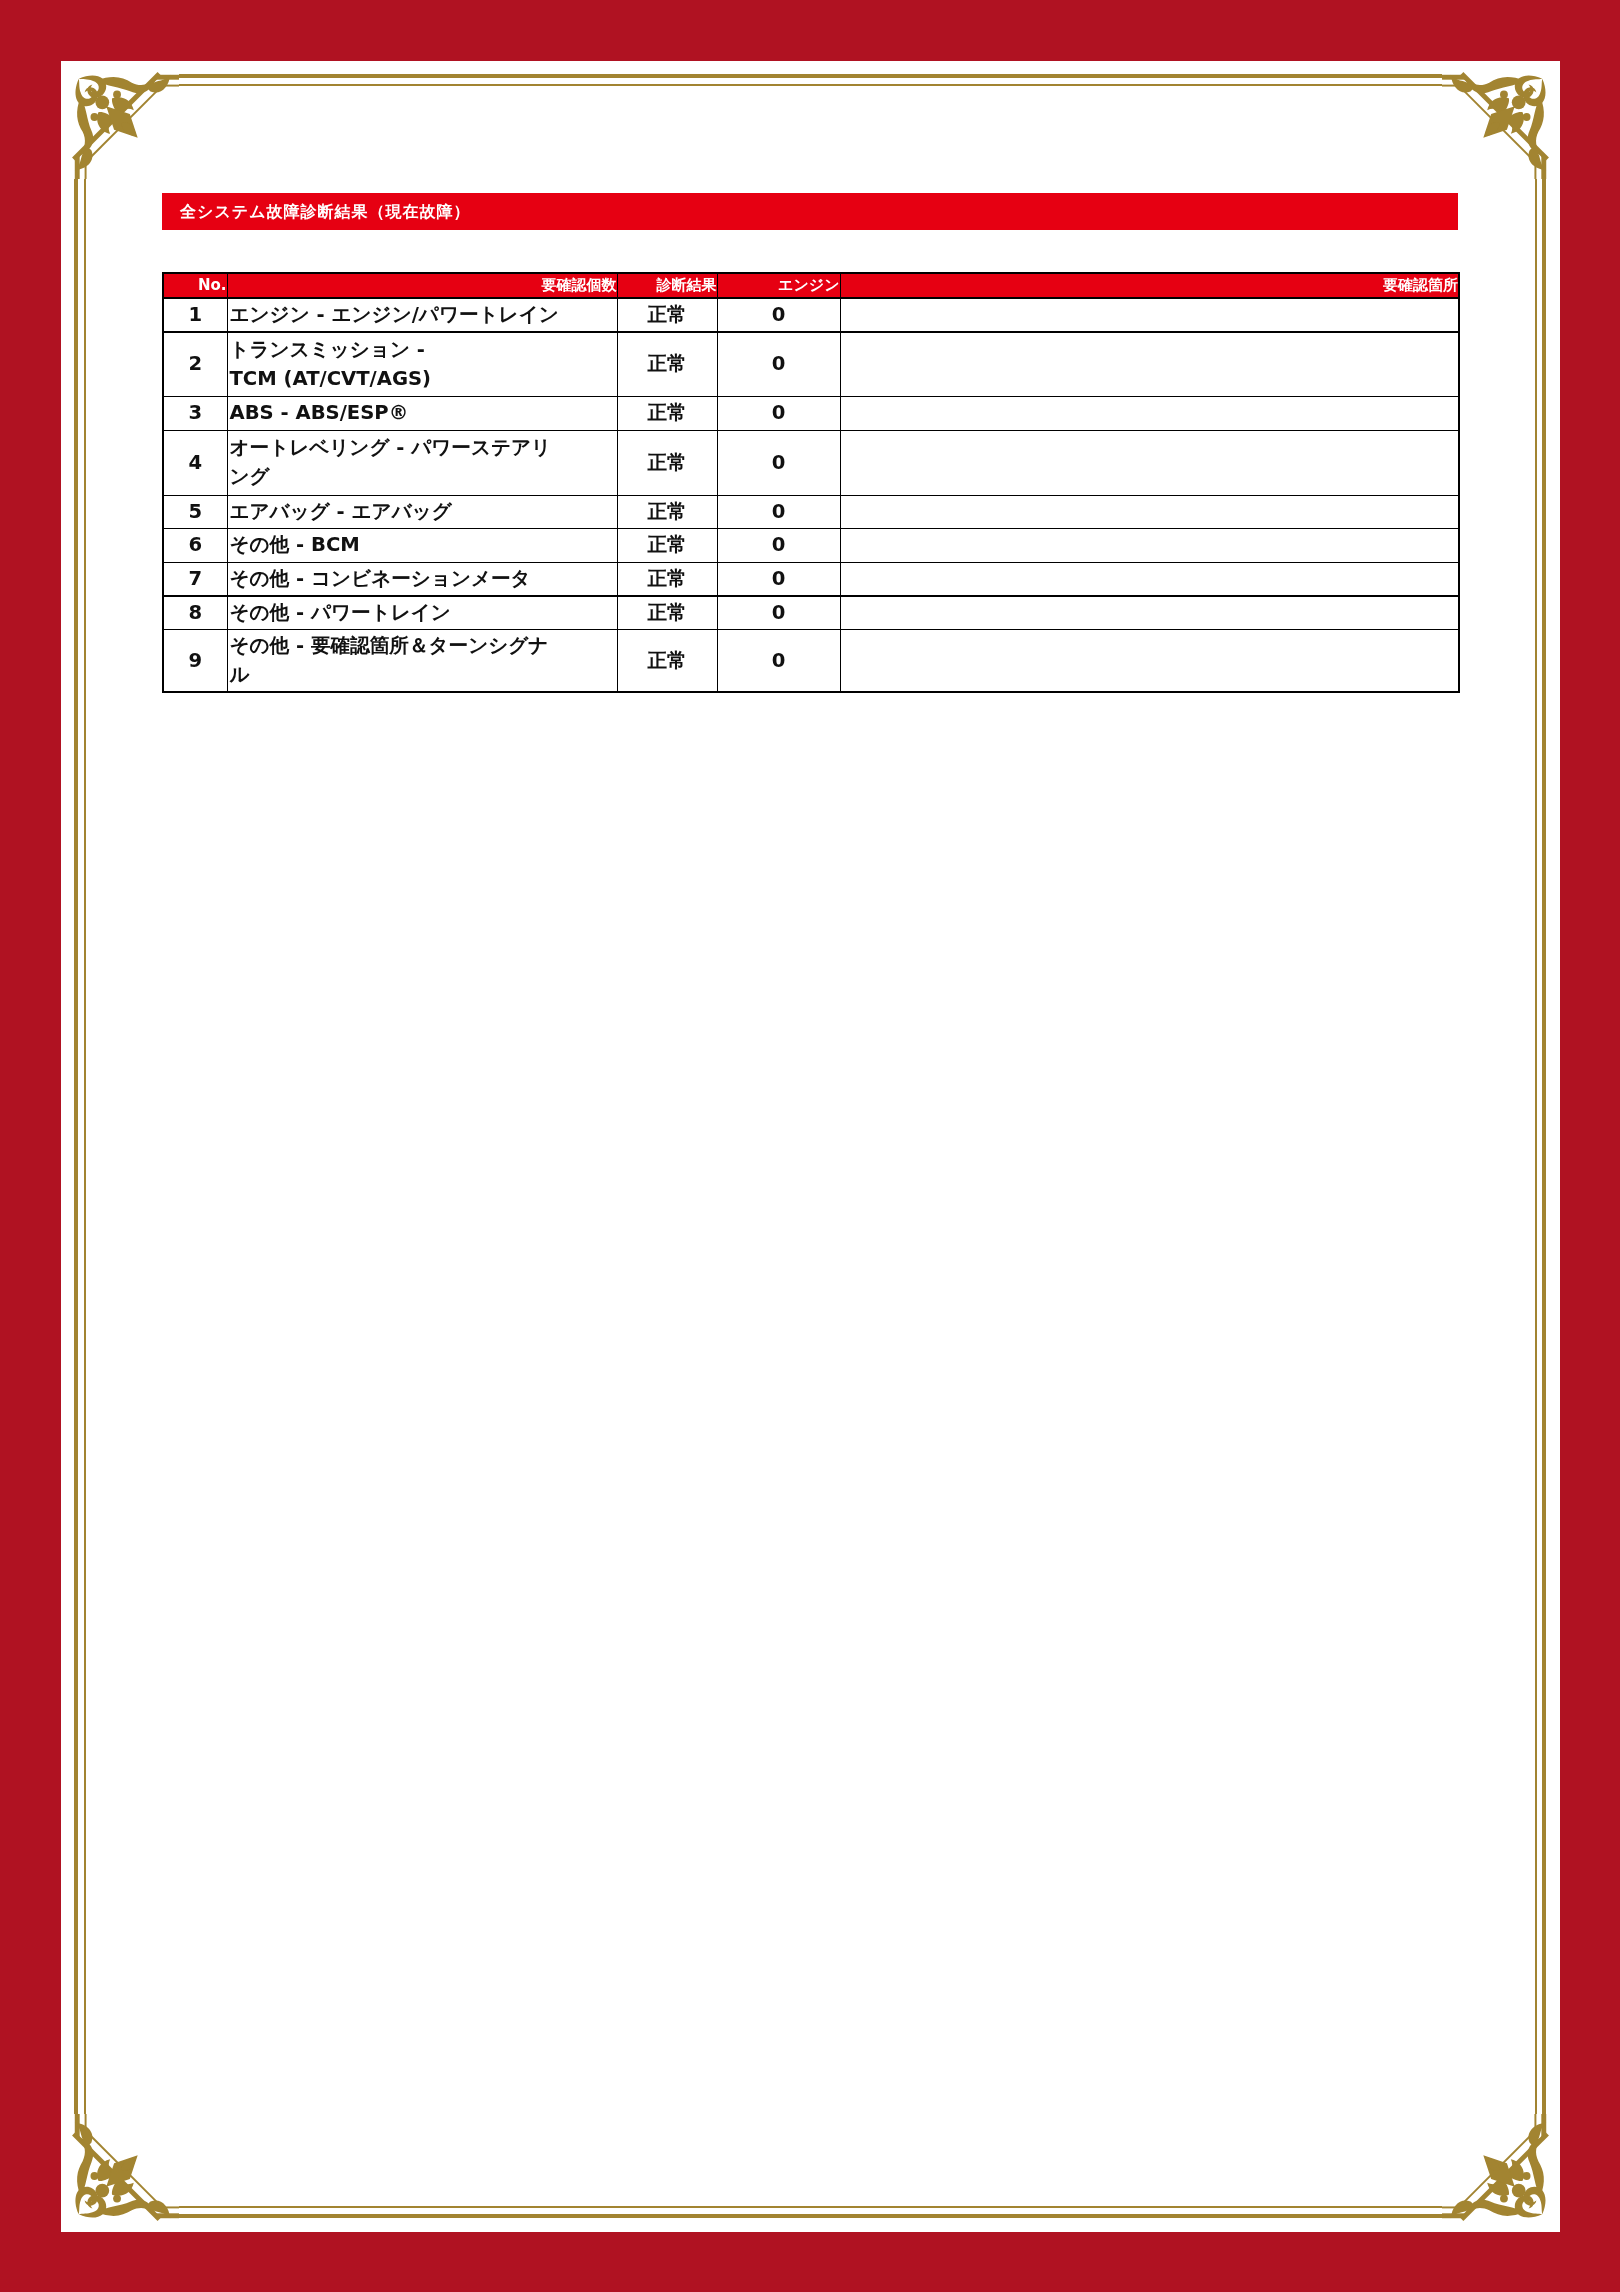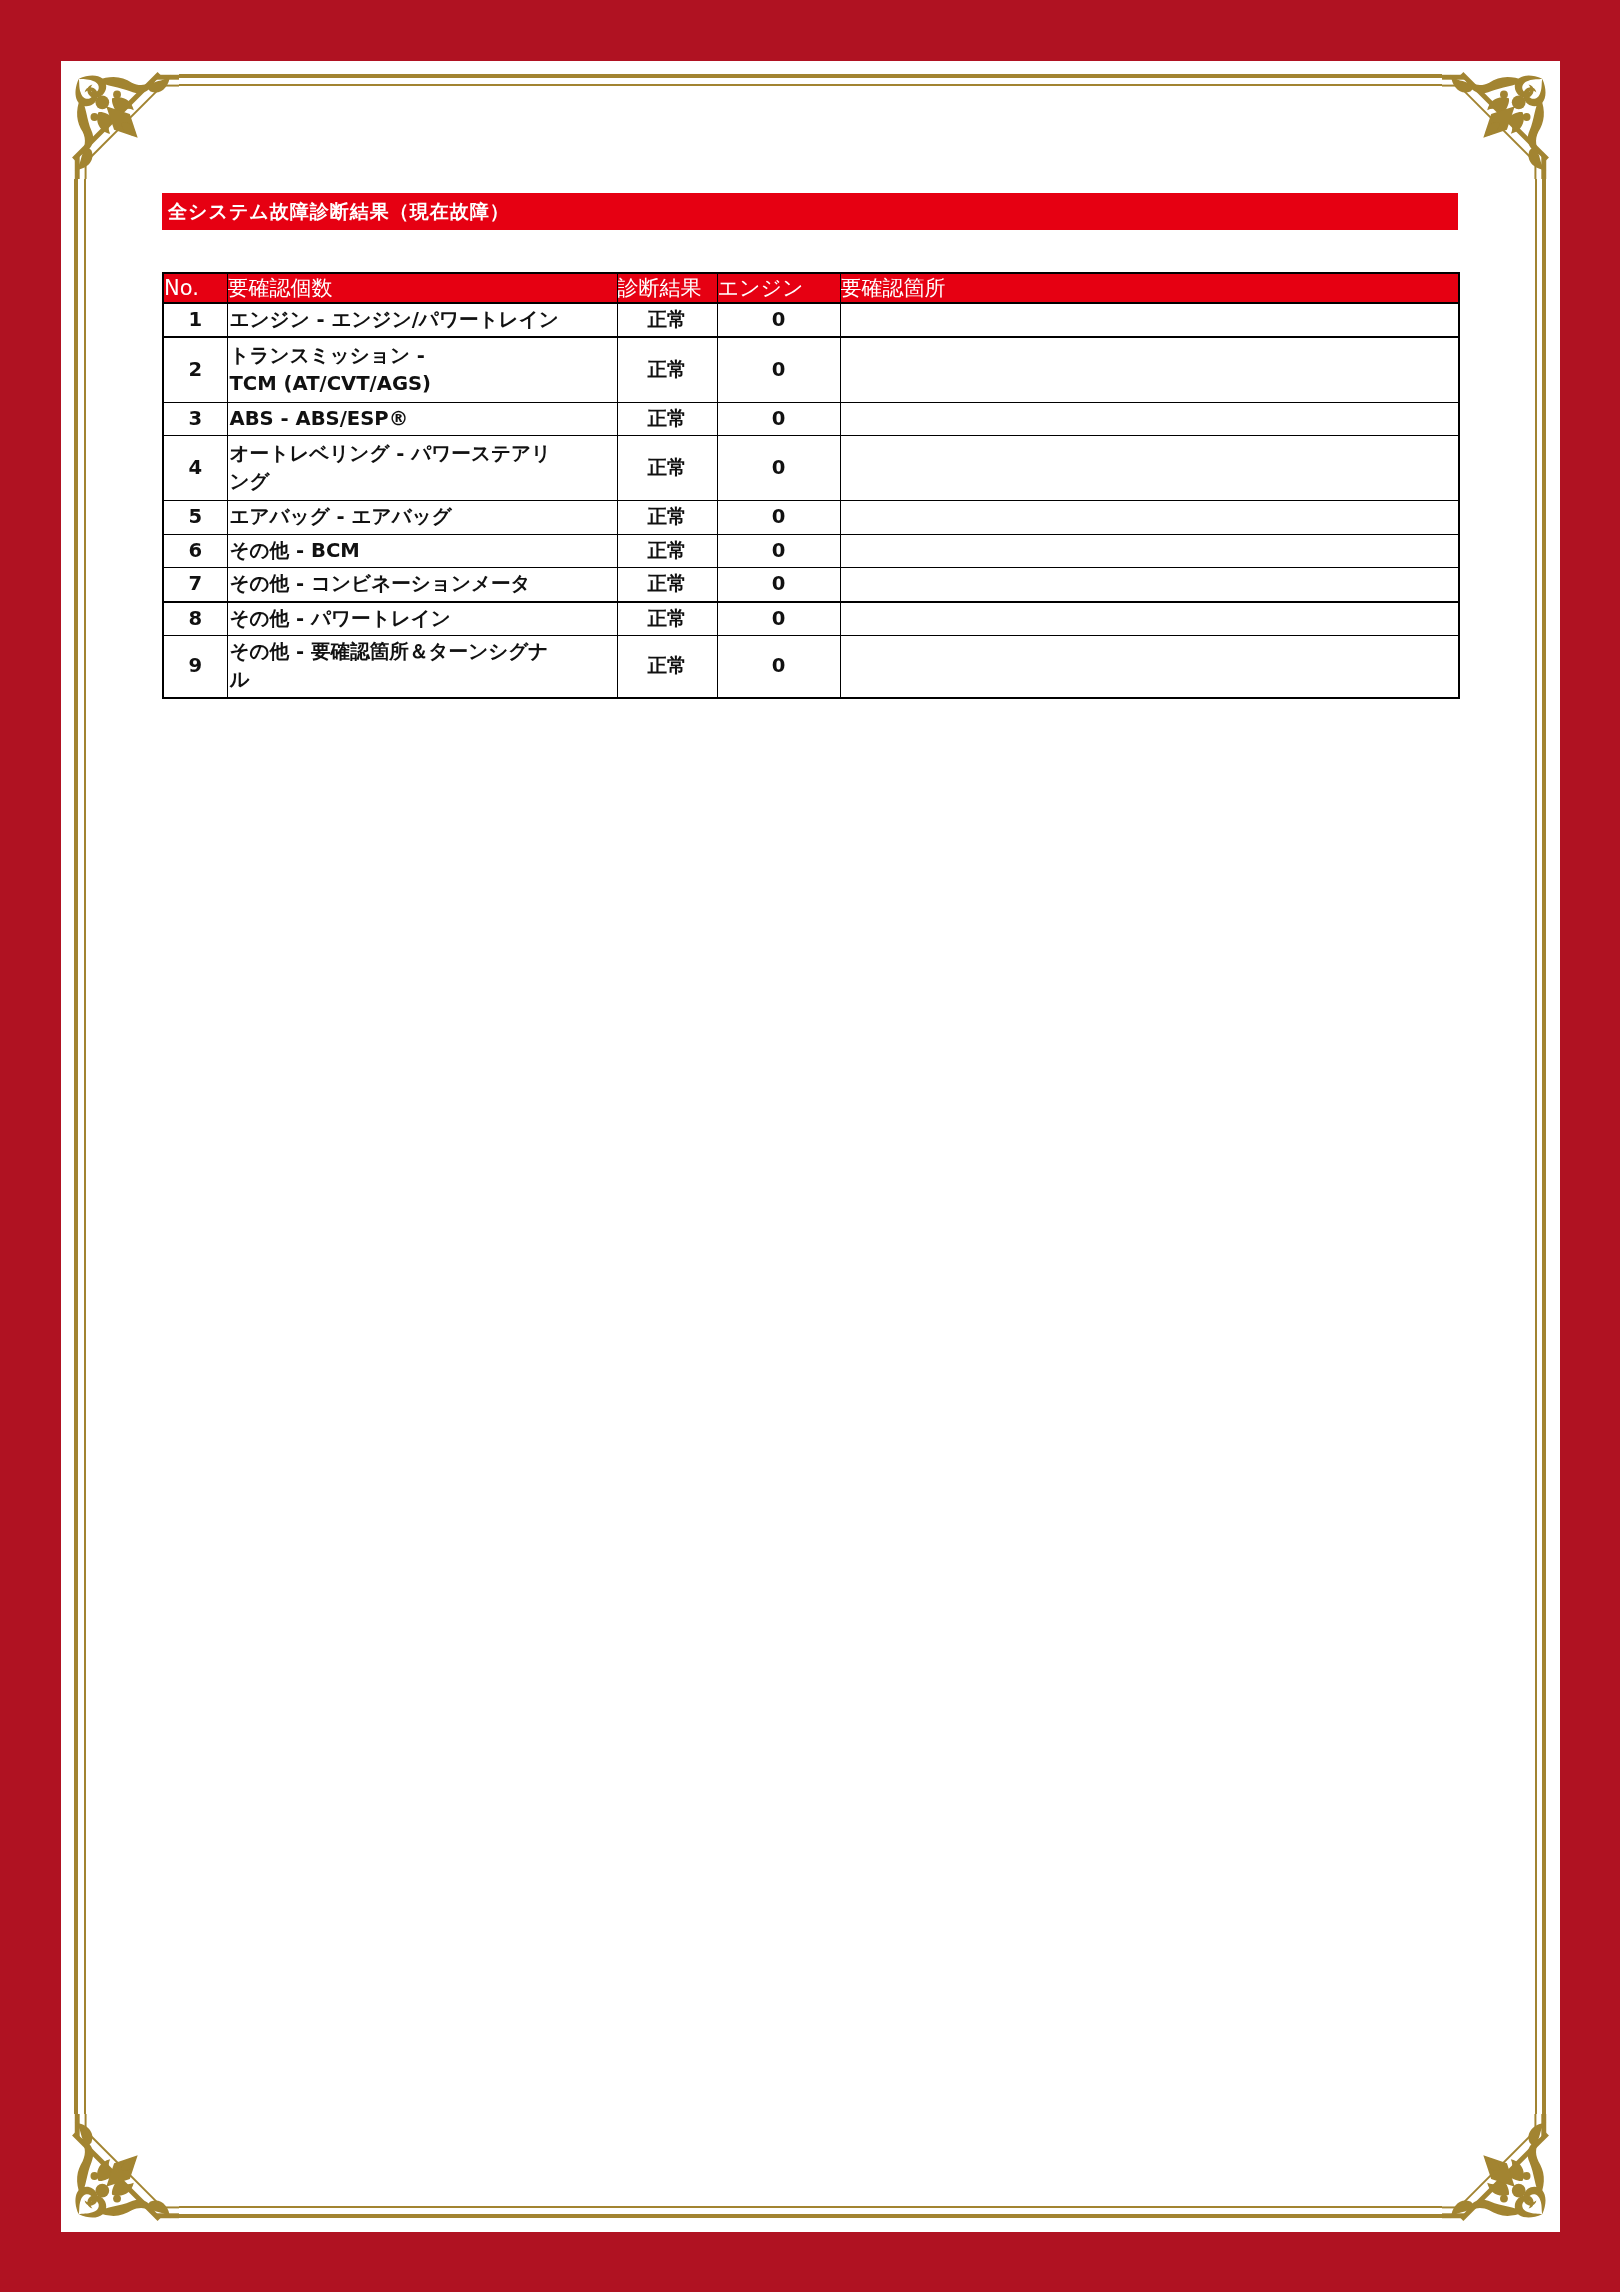--- a/index.html
+++ b/index.html
@@ -38,44 +38,44 @@
   .corner{position:absolute;width:118px;height:118px;}
   .corner.tl{left:61px;top:61px;}
   .corner.tr{right:60px;top:61px;transform:scaleX(-1);}
   .corner.bl{left:61px;bottom:61px;transform:scaleY(-1);}
   .corner.br{right:60px;bottom:61px;transform:scale(-1,-1);}
   
   .banner{
     position:absolute; left:162px; top:193px; width:1296px; height:37px;
     background:var(--accent-red);
     color:#ffffff;
-    font-size:19px; font-weight:700;
+    font-size:16px; font-weight:700;
     line-height:37px;
-    padding-left:6px;
+    padding-left:18px;
     letter-spacing:1px;
   }
   
   table.diag{
     position:absolute; left:162px; top:272px;
     width:1296px;
     table-layout:fixed;
     border-collapse:collapse;
     border:2.5px solid var(--table-border);
   }
   table.diag th, table.diag td{
     border:1.5px solid var(--table-border);
     overflow:hidden;
   }
   table.diag thead tr{height:24.5px;}
   table.diag th{
     background:var(--accent-red);
     color:#ffffff;
-    font-size:21px;
-    font-weight:400;
-    text-align:left;
+    font-size:15px;
+    font-weight:700;
+    text-align:right;
     border-bottom:2px solid var(--table-border);
   }
   table.diag td{
     font-size:19.6px;
     font-weight:600;
     text-align:center;
     vertical-align:middle;
     line-height:1.45;
   }
   table.diag td.sys{

